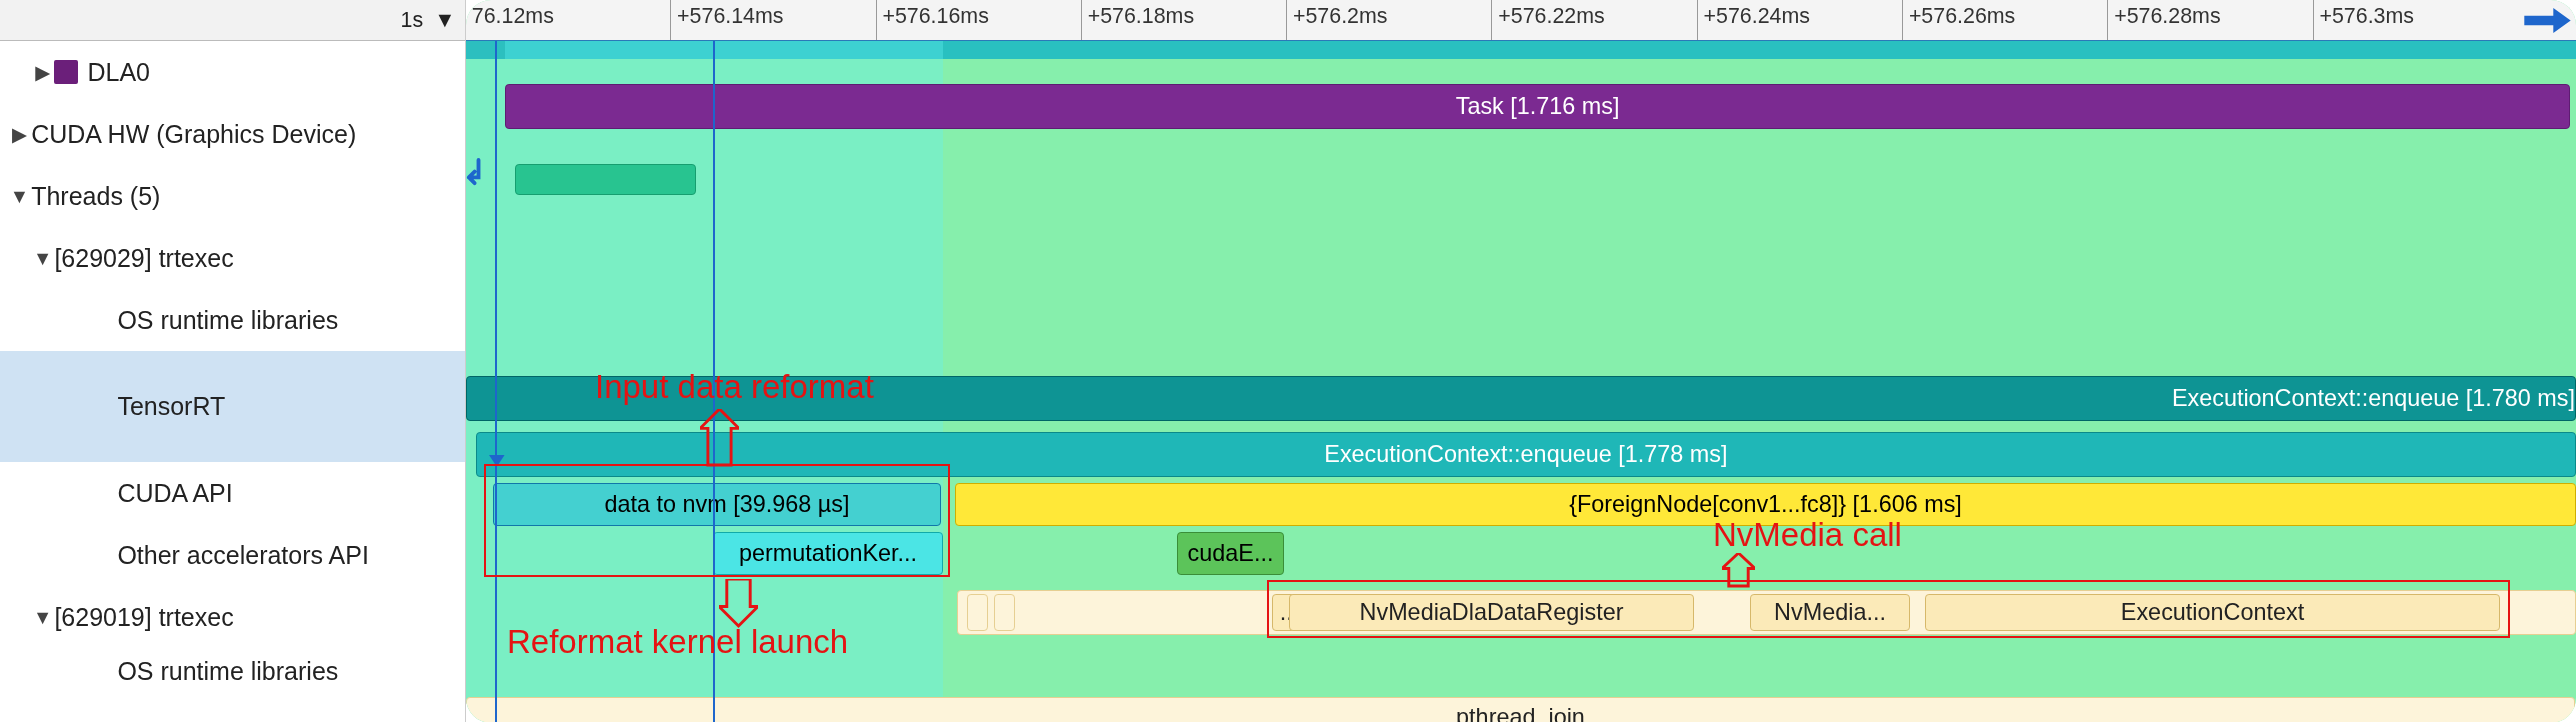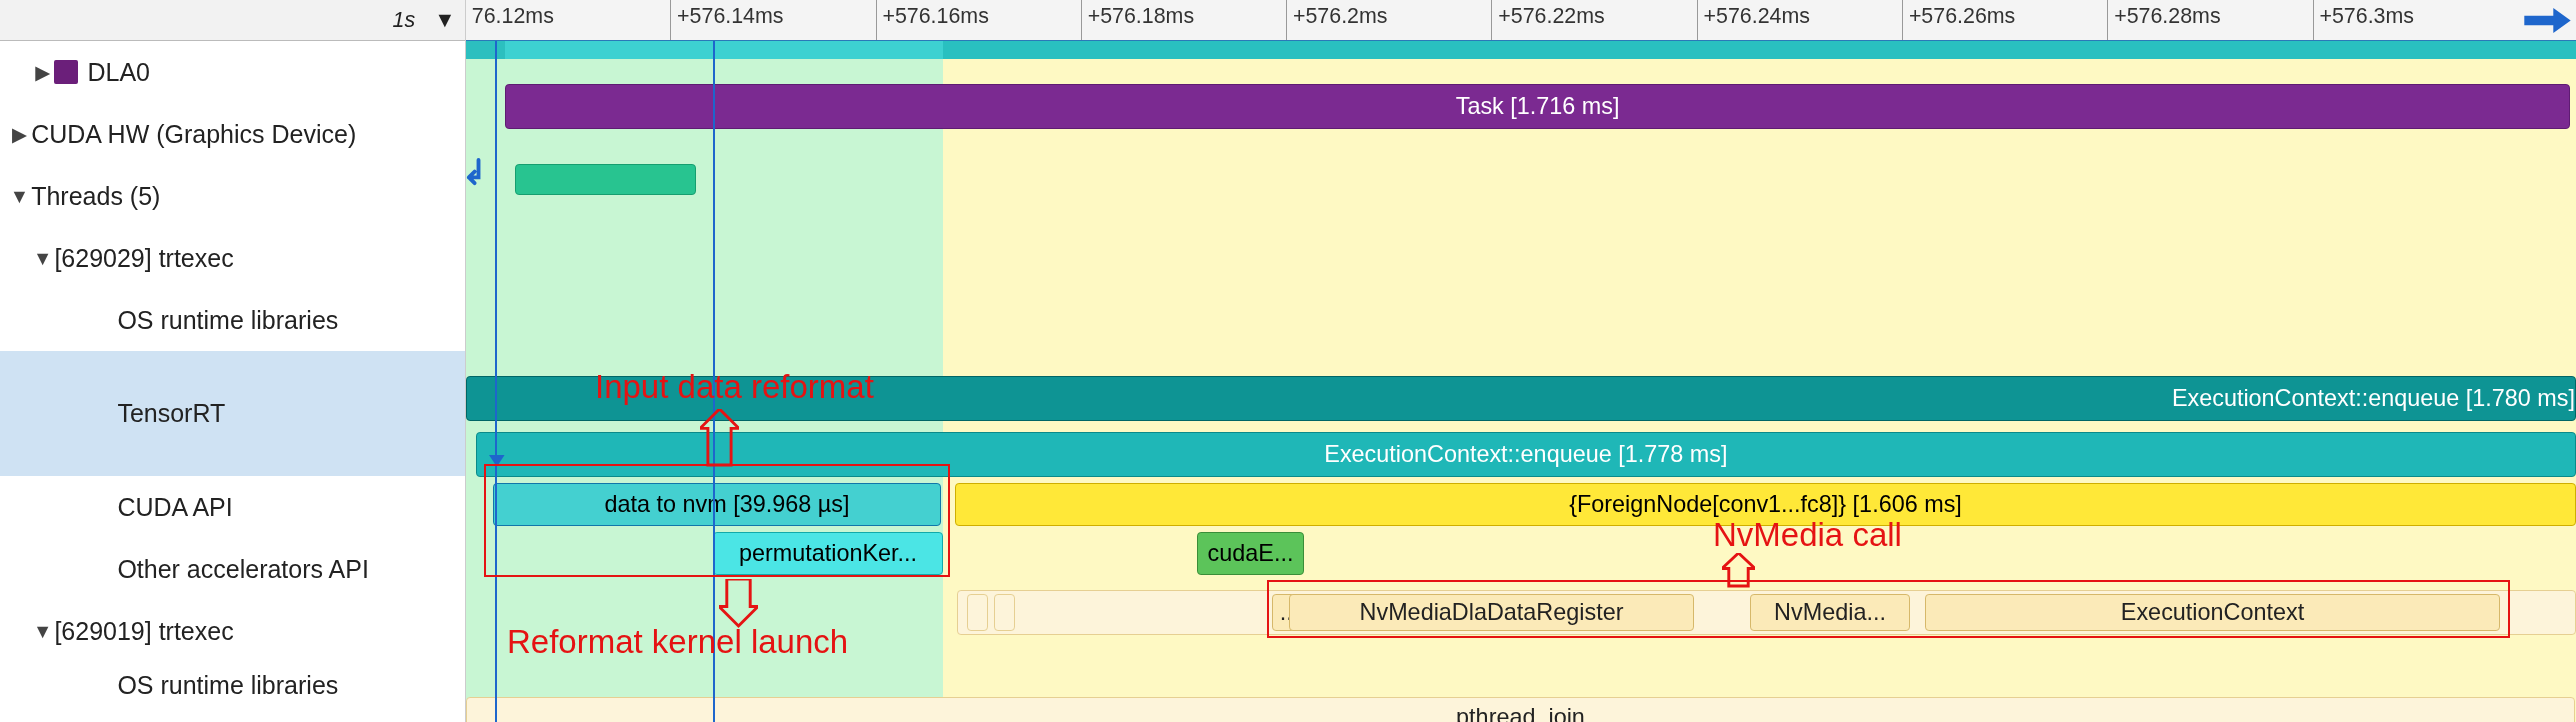--- a/index.html
+++ b/index.html
@@ -1,51 +1,51 @@
 <!DOCTYPE html>
 <html><head>
 <meta charset="utf-8">
 <style>
   * { box-sizing: border-box; margin: 0; padding: 0; }
   html, body { width: 2576px; height: 723px; font-family: "Segoe UI", Arial, sans-serif; font-size: 23.4px; background: #fff; color: #222; overflow: hidden; }
   .root { display: flex; width: 100%; height: 100%; }
   .sidebar { width: 466px; flex: 0 0 466px; border-right: 1px solid #ccc; background: #fff; display: flex; flex-direction: column; overflow: hidden; }
   .topbar { height: 41px; border-bottom: 1px solid #bbb; display: flex; align-items: center; justify-content: flex-end; padding-right: 9.7px; background: #f2f2f2; font-size: 21.4px; }
-  .topbar .dd { display: flex; align-items: flex-start; gap: 19px; font-style: italic; }
+  .topbar .dd { display: flex; align-items: flex-start; gap: 11px; }
   .tree { flex: 1; overflow: auto; }
   .tree-row { display: flex; align-items: center; height: 62px; padding-left: 7.8px; font-size: 25px; white-space: nowrap; }
   .tree-row.selected { background: #cfe2f3; }
   .indent1 { padding-left: 31px; }
   .indent2 { padding-left: 94px; }
   .caret { width: 23.4px; display: inline-flex; justify-content: center; color: #444; font-size: 19.5px; }
   .caret.empty { visibility: hidden; }
   .swatch { width: 23.4px; height: 23.4px; background: #6b1f7a; margin-right: 9.7px; border-radius: 1.9px; }
 
-  .timeline { flex: 1; position: relative; background: #fef9c3; overflow: hidden; }
+  .timeline { flex: 1; position: relative; background: #86efac; overflow: hidden; border-radius: 25px; }
   .ruler { height: 41px; border-bottom: 1px solid #2a79b8; position: relative; background: #f4f4f4; }
   .ruler .arrow { position: absolute; right: 0; top: 0; height: 41px; width: 58px; display:flex; align-items:center; justify-content:center; }
   .ruler .arrow svg { display:block; }
   .ruler .ticks { position: absolute; left: 0; right: 58px; top: 0; bottom: 0; display: flex; }
   .ruler .tick { flex: 1; position: relative; border-left: 1px solid #999; }
   .ruler .tick:first-child { border-left: none; }
   .ruler .tick span { position: absolute; top: 3.9px; left: 5.8px; font-size: 21.4px; color: #333; }
   .miniruler { position:absolute; left:0; right:0; top:41px; height:17.5px; background:#29c0c0; }
   .miniruler .mini { position:absolute; top:0; height:17.5px; background:#0fa5a5; }
 
   .highlight { position: absolute; top: 41px; bottom: 0; background: rgba(100, 240, 240, 0.35); z-index: 1; }
   .vline { position: absolute; top: 41px; bottom: 0; width: 1.9px; background: #1e66cc; z-index: 4; }
 
   .bar { position: absolute; height: 45px; border-radius: 3.9px; display: flex; align-items: center; justify-content: center; font-size: 23.4px; white-space: nowrap; overflow: hidden; z-index: 2; }
   .bar.task { background: #7b2a91; color: #fff; border: 1px solid #5e1c72; }
   .bar.teal-dark { background: #0e9494; color: #fff; border: 1px solid #066; justify-content: flex-end; }
   .bar.teal-mid { background: #1fb7b7; color: #fff; border: 1px solid #0a8a8a; }
   .bar.teal-light { background: #44d0d0; color: #000; border: 1px solid #17a; padding-left: 20px; }
   .bar.cyan { background: #4be5e5; color: #000; border: 1px solid #1aa; align-items: center; }
   .bar.yellow { background: #ffe838; color: #000; border: 1px solid #cfae00; }
-  .bar.green { background: #5cc45a; color: #000; border: 1px solid #3a8e38; margin-left: 20px; }
+  .bar.green { background: #5cc45a; color: #000; border: 1px solid #3a8e38; }
   .bar.wheat { background: #fbeab8; color: #222; border: 1px solid #d6b86a; }
   .bar.wheat-light { background: #fdf4da; color: #222; border: 1px solid #e6cf92; }
   .bar.emerald { background: #28c490; border: 1px solid #169e6f; }
 
   .returnmark { position:absolute; width:25px; height:31px; color:#1e66cc; z-index:3; display:flex; align-items:center; justify-content:center; }
   .returnmark svg { display:block; }
   .trimarker { position:absolute; z-index:5; }
 
   .annot { position: absolute; color: #e51313; font-size: 33px; font-weight: 400; z-index: 10; pointer-events: none; }
   .annot-box { position: absolute; border: 2.9px solid #e51313; z-index: 9; pointer-events: none; }
@@ -79,21 +79,21 @@
         <span>Threads (5)</span>
       </div>
       <div class="tree-row indent1">
         <span class="caret">▼</span>
         <span>[629029] trtexec</span>
       </div>
       <div class="tree-row indent2">
         <span class="caret empty">▶</span>
         <span>OS runtime libraries</span>
       </div>
-      <div class="tree-row indent2 selected" style="height:125px">
+      <div class="tree-row indent2 selected" style="height:111px">
         <span class="caret empty">▶</span>
         <span>TensorRT</span>
       </div>
       <div class="tree-row indent2">
         <span class="caret empty">▶</span>
         <span>CUDA API</span>
       </div>
       <div class="tree-row indent2">
         <span class="caret empty">▶</span>
         <span>Other accelerators API</span>

